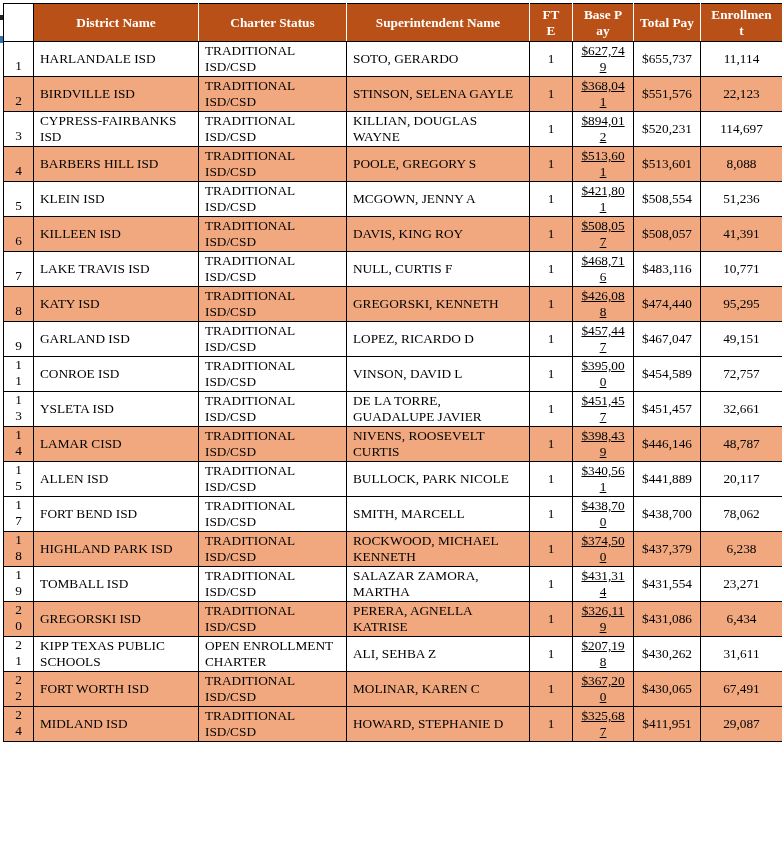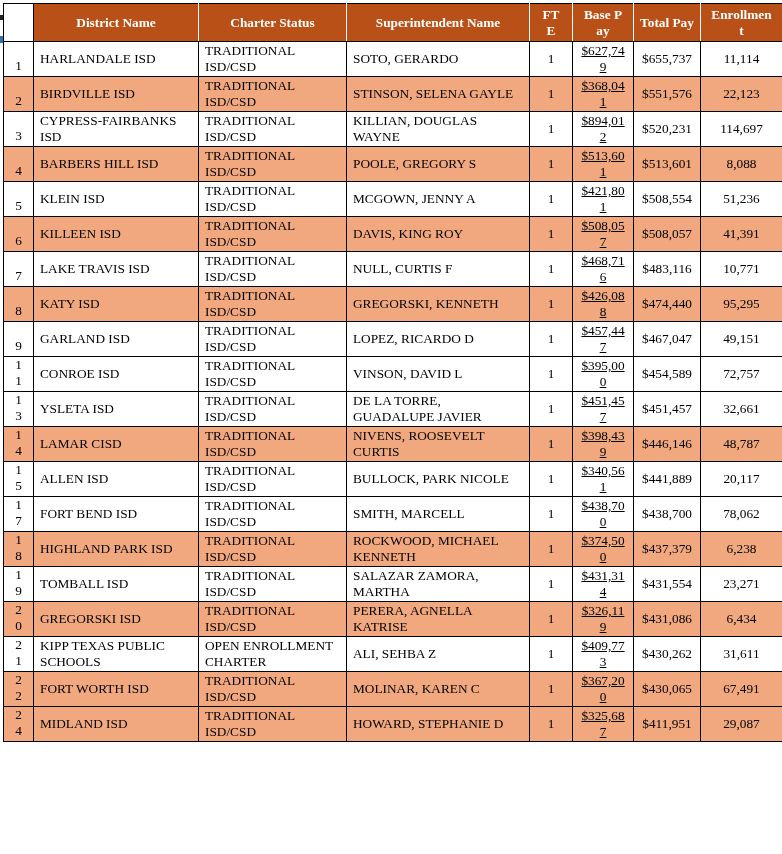--- a/index.html
+++ b/index.html
@@ -264,21 +264,21 @@
         <td class="base">$326,119</td>
         <td class="total">$431,086</td>
         <td class="enroll">6,434</td>
       </tr>
       <tr>
         <td class="num">21</td>
         <td class="district">KIPP TEXAS PUBLIC SCHOOLS</td>
         <td class="charter">OPEN ENROLLMENT CHARTER</td>
         <td class="superintendent">ALI, SEHBA Z</td>
         <td class="fte">1</td>
-        <td class="base">$409,773</td>
+        <td class="base">$207,198</td>
         <td class="total">$430,262</td>
         <td class="enroll">31,611</td>
       </tr>
       <tr class="alt">
         <td class="num">22</td>
         <td class="district">FORT WORTH ISD</td>
         <td class="charter">TRADITIONAL ISD/CSD</td>
         <td class="superintendent">MOLINAR, KAREN C</td>
         <td class="fte">1</td>
         <td class="base">$367,200</td>

